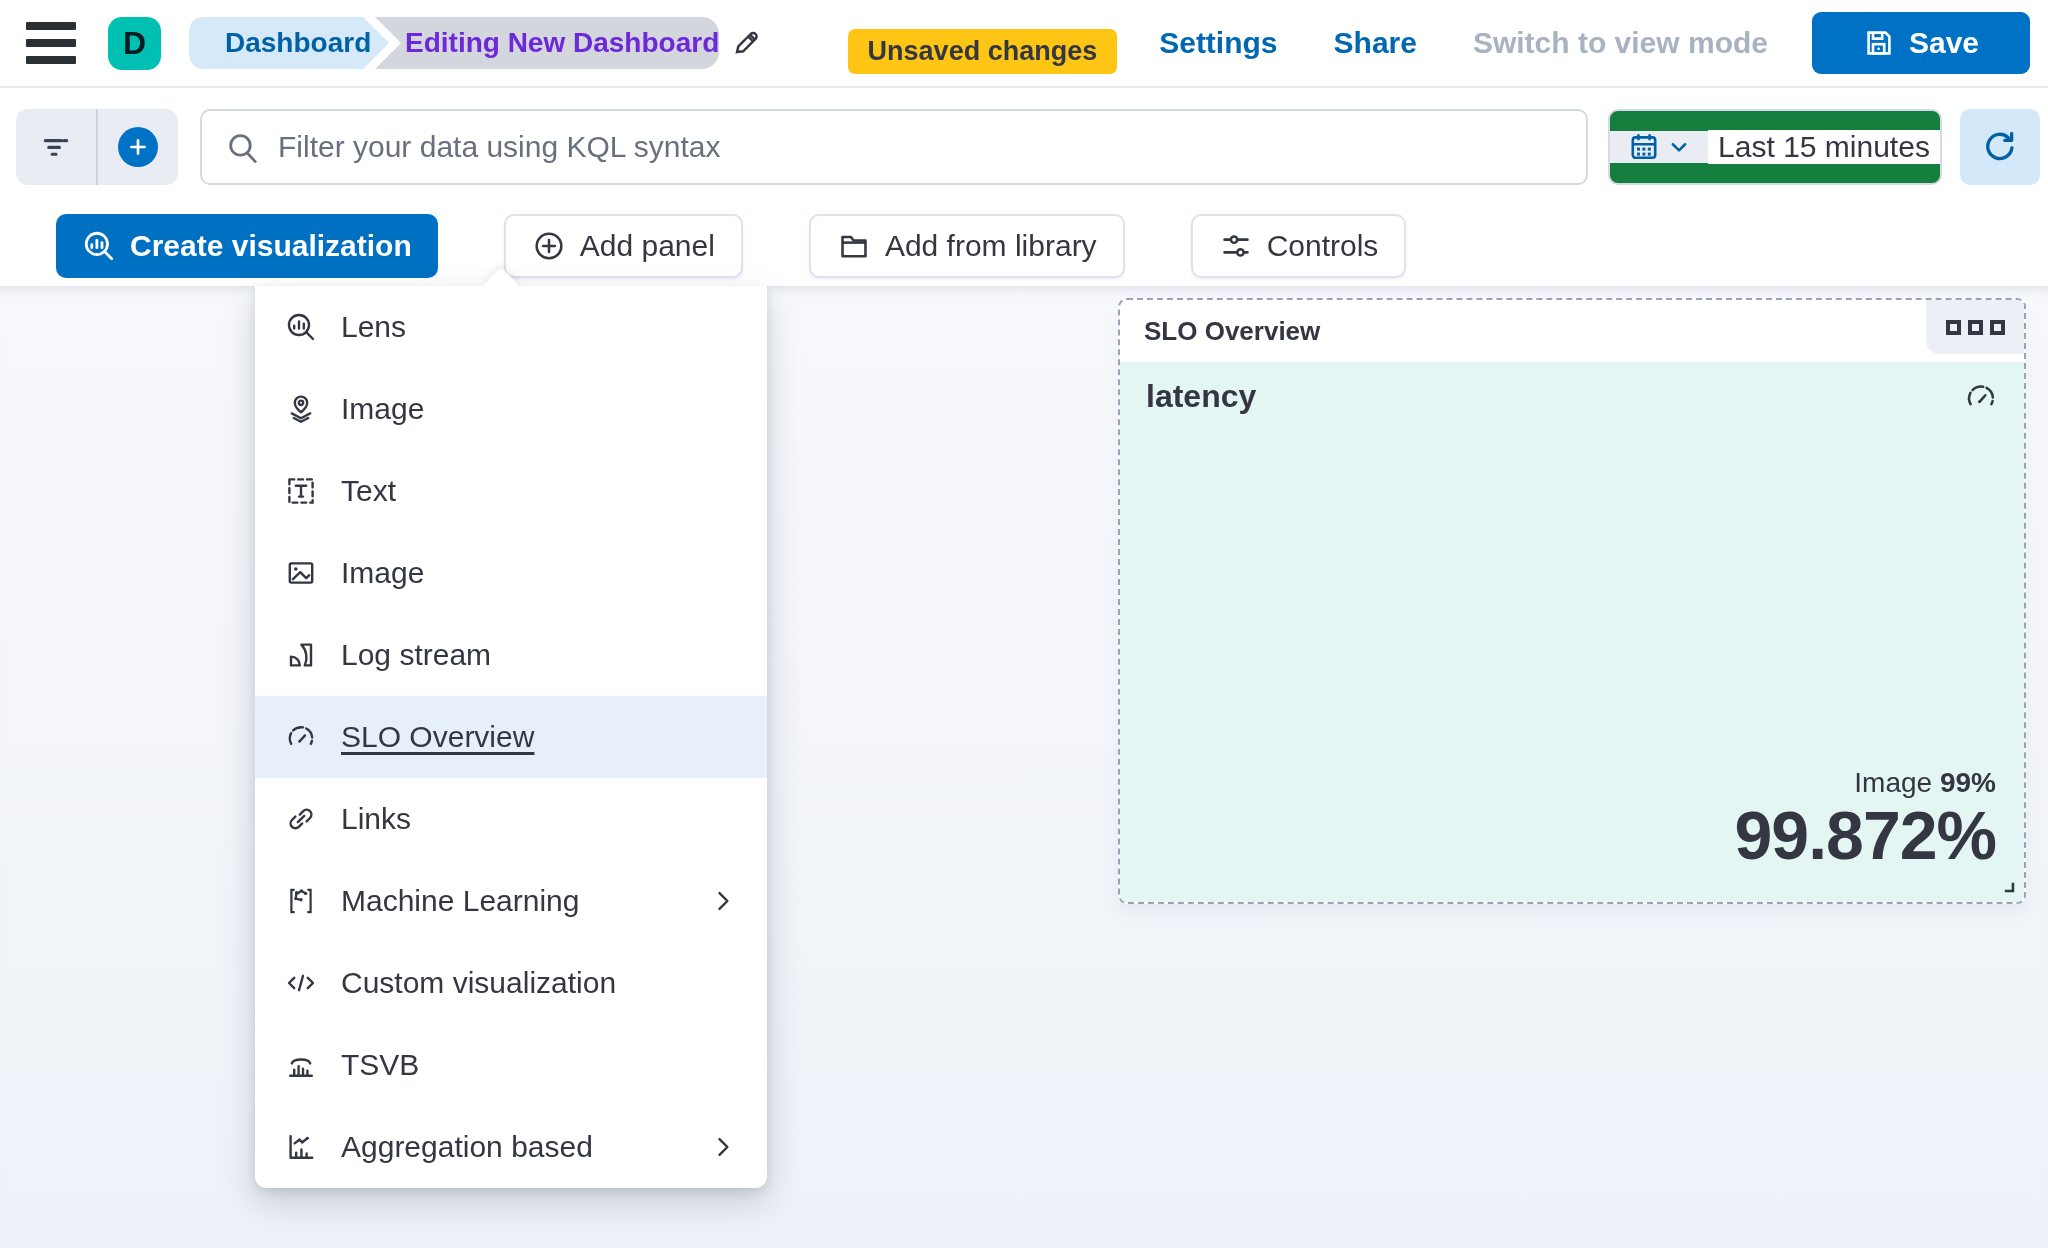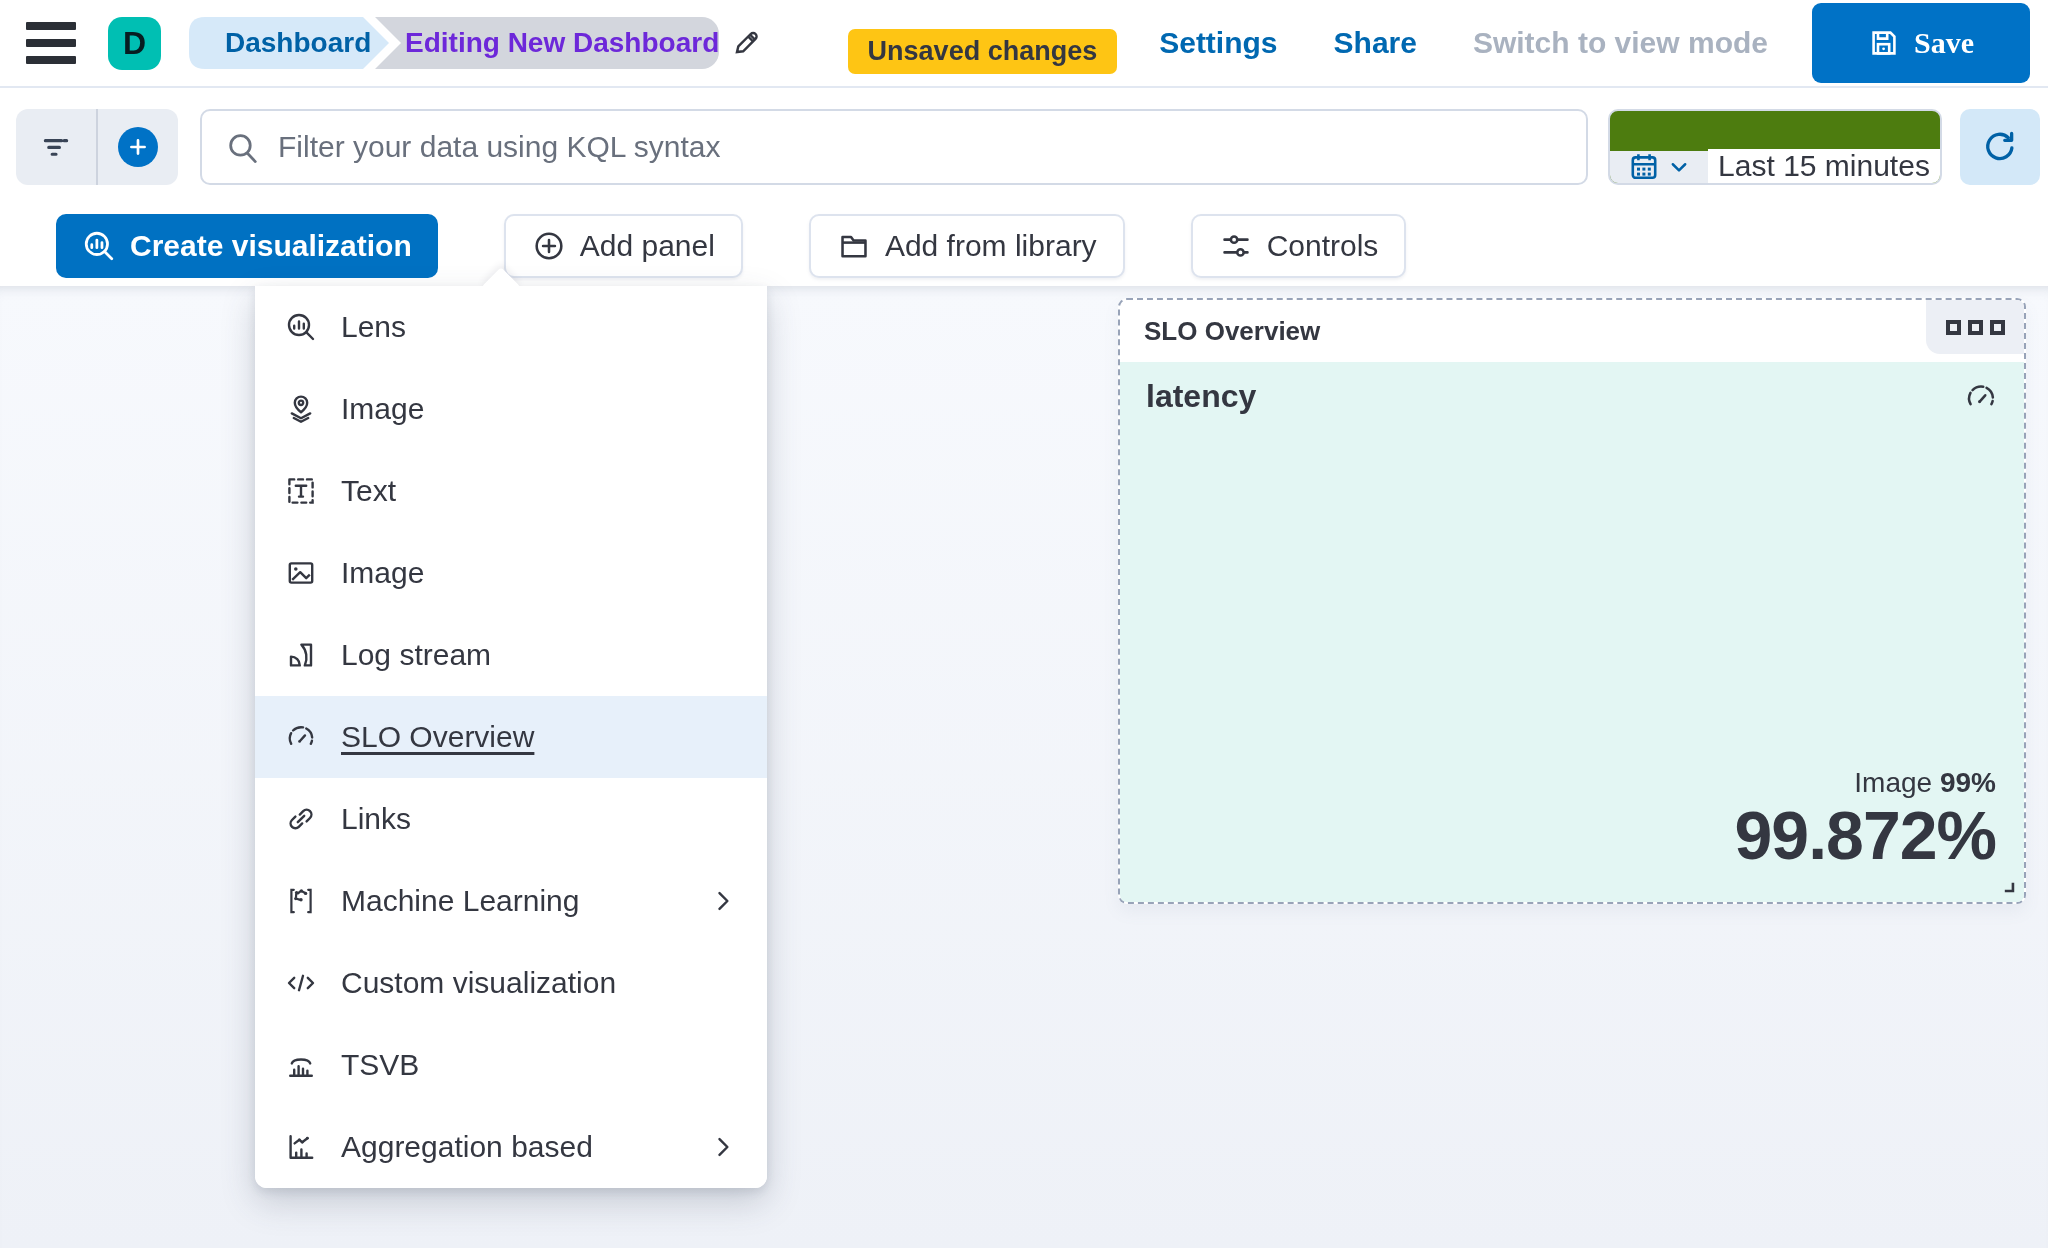--- a/index.html
+++ b/index.html
@@ -44,24 +44,24 @@
   .header-right { margin-left:auto; display:flex; align-items:center; }
   .unsaved-badge {
     background:#fec514; color:#343741; font-size:27px; font-weight:700;
     padding:7px 20px; border-radius:7px; white-space:nowrap;margin-top:16px;
   }
   .header-link { font-size:30px; font-weight:600; color:#0068b1; background:none; border:none; cursor:pointer; white-space:nowrap; }
   .header-link.settings { margin-left:42px; }
   .header-link.share { margin-left:56px; }
   .header-link.disabled { color:#a9b2c0; cursor:default; margin-left:56px; }
   .save-button {
-    margin-left:44px; height:80px; min-width:218px; padding:0 30px;
+    margin-left:44px; height:62px; min-width:218px; padding:0 30px;
     background:#0072c6; color:#fff; font-size:30px; font-weight:600;
     border:none; border-radius:9px; display:flex; align-items:center; justify-content:center; gap:14px; cursor:pointer;
-    font-family:Liberation Serif, serif;
+    font-family:Liberation Sans, sans-serif;
   }
 
   
   .query-row {
     position:absolute; top:88px; left:0; right:0; height:118px; background:#fff;
     display:flex; align-items:center; padding:0 16px;
   }
   .filter-group {
     width:162px; height:76px; background:#e9edf3; border-radius:12px;
     display:flex; align-items:stretch; flex:none; overflow:hidden;
@@ -76,21 +76,21 @@
   .kql-input {
     width:100%; height:100%; border:2px solid #d3dae6; border-radius:10px;
     padding:0 24px 0 76px; font-size:30px; color:#343741; background:#fff;
     font-family:inherit; outline:none;
   }
   .kql-input::placeholder { color:#69707d; opacity:1; }
   .kql-search-icon { position:absolute; left:26px; top:22px; }
 
   .datepicker {
     margin-left:20px; width:334px; height:76px; border:2px solid #d3dae6; border-radius:10px;
-    display:flex; align-items:flex-end; overflow:hidden; flex:none; background:#4d7c0f;
+    display:flex; align-items:center; overflow:hidden; flex:none; background:#15803d;
   }
   .datepicker .cal-seg {
     width:98px; background:#e9edf3; display:flex; align-items:center; justify-content:center; gap:8px;
     cursor:pointer; border:none; flex:none;
   }
   .datepicker .range-seg {
     flex:1; display:flex; align-items:center; justify-content:center;
     font-size:30px; color:#343741; cursor:pointer; background:#fff; border:none; font-family:inherit; white-space:nowrap;
   }
   .refresh-button {

